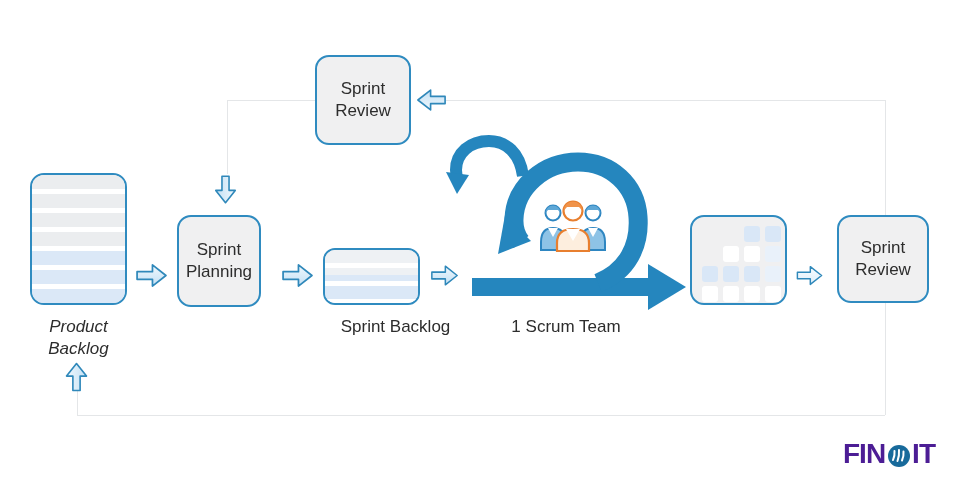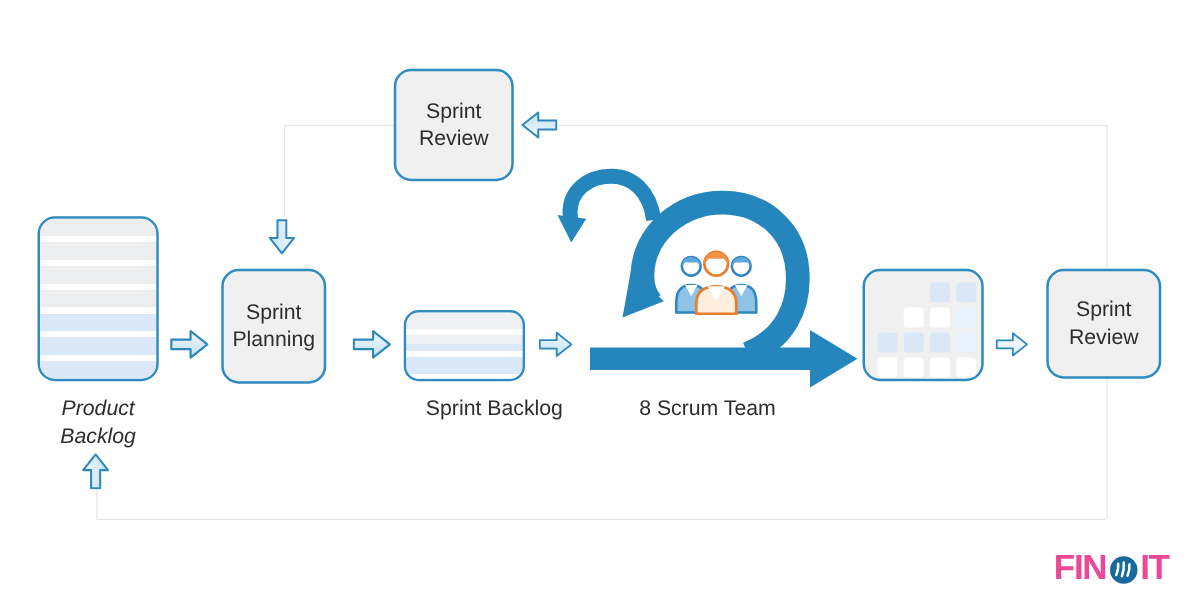--- a/index.html
+++ b/index.html
@@ -48,21 +48,21 @@
   }
 
   
   .barrow{position:absolute;z-index:3;}
 
   
   .loop-svg{position:absolute;left:440px;top:130px;z-index:1;}
   .people-svg{position:absolute;left:534px;top:198px;z-index:2;}
   .logo{
     position:absolute;left:843px;top:438px;z-index:2;display:flex;align-items:center;
-    color:#ec4899;font-weight:800;font-size:28px;letter-spacing:-1px;
+    color:#4c1d95;font-weight:800;font-size:28px;letter-spacing:-1px;
     font-family:"Liberation Sans",sans-serif;
   }
   .logo .oglyph{margin:3px 1px 0 2px;}
   .hidden-defs{position:absolute;width:0;height:0;overflow:hidden;}
 </style>
 </head>
 <body>
 
 <div class="canvas">
 
@@ -125,21 +125,21 @@
         <i class="cell-white"></i>
       </span>
   </div>
 
   <div class="node" style="left:837px;top:215px;width:92px;height:88px;">
     <span class="lbl">Sprint Review</span>
   </div>
 
   <div class="caption" style="left:18px;top:316px;width:121px;font-style:italic;">Product Backlog</div>
   <div class="caption" style="left:311px;top:316px;width:121px;margin-left:24px;">Sprint Backlog</div>
-  <div class="caption" style="left:491px;top:316px;width:150px;">8 Scrum Team</div>
+  <div class="caption" style="left:491px;top:316px;width:150px;">1 Scrum Team</div>
 
   <svg class="barrow" style="left:136px;top:263px;" width="31" height="25" viewBox="0 0 32 26">
       <use href="#block-arrow" fill="url(#agrad)"></use>
     </svg>
 
   <svg class="barrow" style="left:282px;top:263px;" width="31" height="25" viewBox="0 0 32 26">
       <use href="#block-arrow" fill="url(#agrad)"></use>
     </svg>
 
   <svg class="barrow" style="left:431px;top:264px;" width="27" height="23" viewBox="0 0 32 26">

